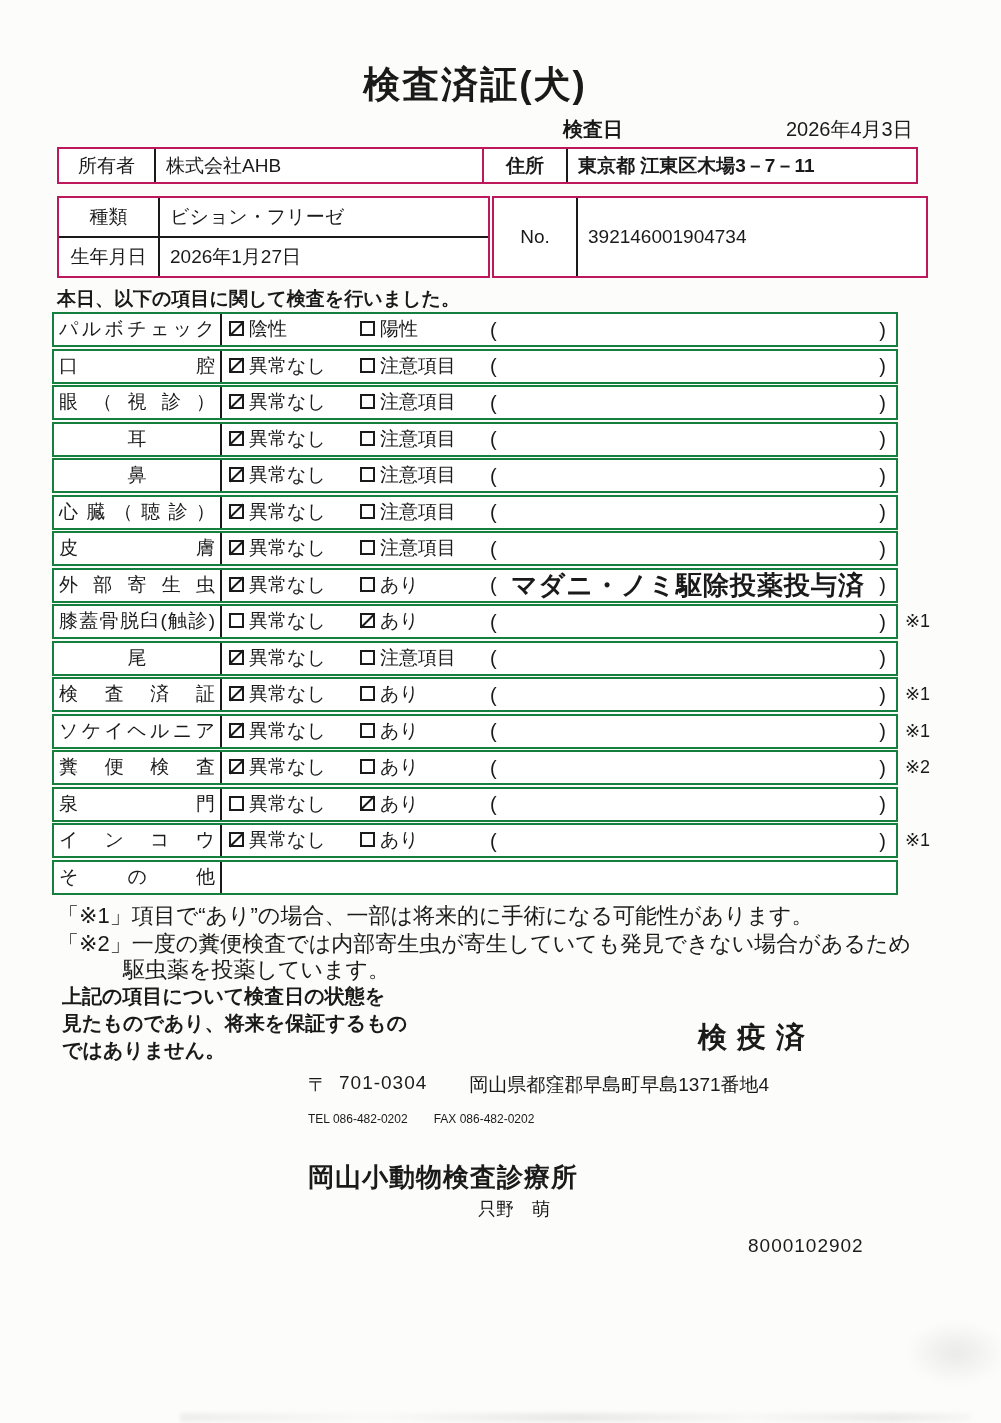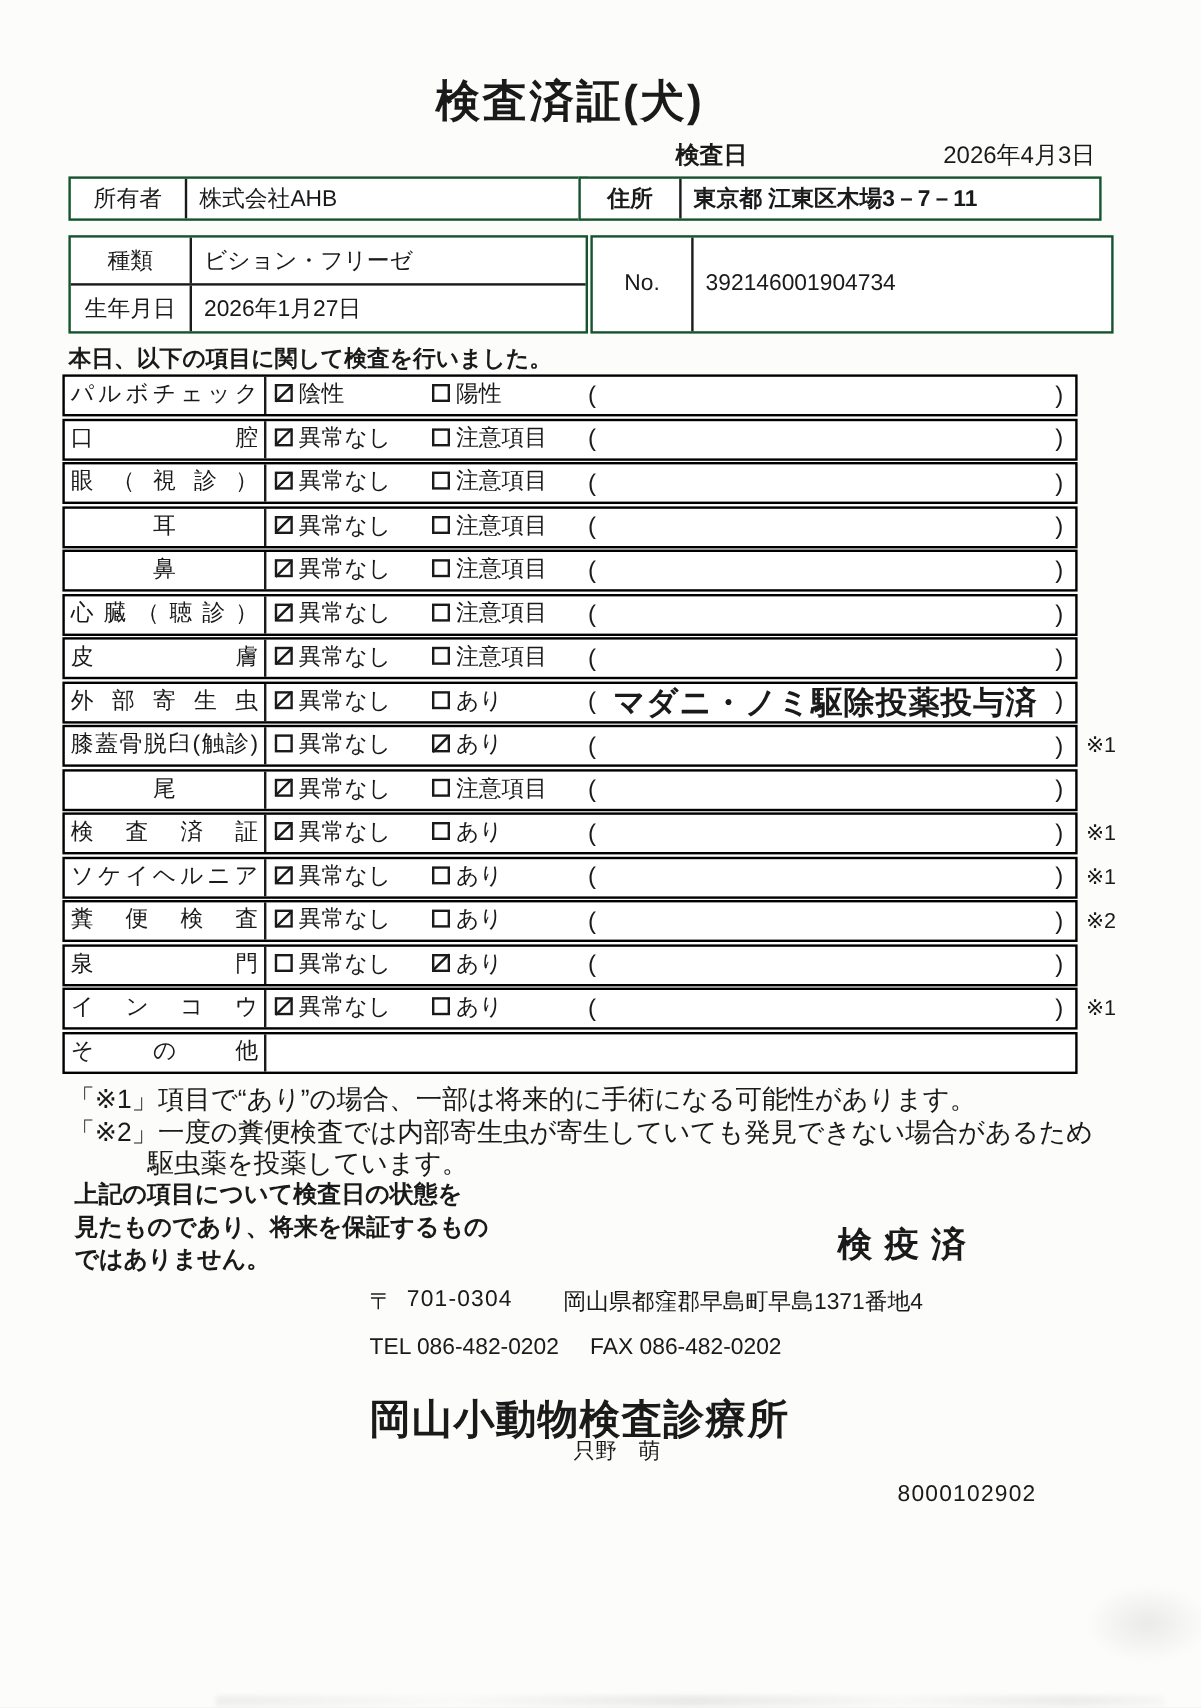--- a/index.html
+++ b/index.html
@@ -5,38 +5,38 @@
   * { margin:0; padding:0; box-sizing:border-box; }
   body { background:#e8e8e8; font-family:"Liberation Sans","DejaVu Sans",sans-serif; color:#1a1a1a; }
   .page { position:relative; width:1001px; height:1423px; background:#fcfcfb; overflow:hidden; }
 
   .title { position:absolute; top:60px; left:0; width:950px; text-align:center;
            font-size:37px; font-weight:bold; letter-spacing:2px; }
 
   .date-label { position:absolute; left:563px; top:116px; font-size:20px; font-weight:bold; }
   .date-value { position:absolute; left:786px; top:116px; font-size:20px; }
 
-  .hbox { position:absolute; border:2px solid #14532d; display:flex; background:#fff; }
+  .hbox { position:absolute; border:2px solid #be185d; display:flex; background:#fff; }
   .hrow { display:flex; flex:1; }
   .hrow + .hrow { border-top:2px solid #1a1a1a; }
   .hcell { font-size:19px; display:flex; align-items:center; }
   .hcell.lab { justify-content:center; border-right:2px solid #1a1a1a; }
   .hcell.val { padding-left:10px; flex:1; }
   .hcell.val.right { justify-content:flex-end; padding-right:12px; }
   .unit { font-size:17px; margin-left:9px; }
 
   .boxA { left:57px; top:147px; width:433px; height:37px; }
   .boxB { left:482px; top:147px; width:436px; height:37px;font-weight:bold; }
   .boxC { left:57px; top:196px; width:433px; height:82px; flex-direction:column; }
   .boxD { left:492px; top:196px; width:436px; height:82px; flex-direction:column; }
 
   .intro { position:absolute; left:57px; top:286px; font-size:19px; font-weight:bold; }
 
   .insp-table { position:absolute; left:52px; top:312px; width:846px; }
-  .irow { position:relative; height:35px; border:2px solid #000000; margin-bottom:1.5px;
+  .irow { position:relative; height:35px; border:2px solid #15803d; margin-bottom:1.5px;
           display:flex; background:#fff; }
   .ilabel { width:168px; border-right:2px solid #1a1a1a; padding:0 5px; font-size:19px;
             line-height:30px; text-align:justify; text-align-last:justify; overflow:hidden; }
   .ilabel.center { text-align:center; text-align-last:center; }
   .icontent { position:relative; flex:1; font-size:19px; line-height:30px; }
   .opt { position:absolute; top:0; white-space:nowrap; }
   .o1 { left:7px; } .o2 { left:138px; }
   .cb { position:relative; width:15px; height:15px; border:2px solid #1a1a1a;
         display:inline-block; vertical-align:-1px; margin-right:5px; }
   .cb.checked::after { content:""; position:absolute; width:19px; height:2px; background:#1a1a1a;
@@ -54,23 +54,23 @@
 
   .disclaimer { position:absolute; left:62px; top:983px; font-size:20px; font-weight:bold;
                 line-height:27px; white-space:pre-line; }
 
   .stamp { position:absolute; left:698px; top:1018px; font-size:29px; font-weight:bold;
            letter-spacing:10px; }
 
   .addr-line { position:absolute; left:308px; top:1072px; font-size:19px; display:flex; }
   .addr-line .code { margin-left:12px; letter-spacing:1px; }
   .addr-line .addr { margin-left:42px; }
-  .tel-line { position:absolute; left:308px; top:1112px; font-size:19px; display:flex; }
+  .tel-line { position:absolute; left:308px; top:1112px; font-size:12px; display:flex; }
   .tel-line .fax { margin-left:26px; }
-  .clinic-name { position:absolute; left:308px; top:1160px; font-size:34px; font-weight:bold;
+  .clinic-name { position:absolute; left:308px; top:1160px; font-size:26px; font-weight:bold;
                  letter-spacing:1px; }
   .vet-name { position:absolute; left:478px; top:1197px; font-size:18px; }
   .serial { position:absolute; left:748px; top:1235px; font-size:19px; letter-spacing:1px; }
 
   .artifact-bottom { position:absolute; left:180px; right:30px; bottom:1px; height:9px;
       background:linear-gradient(90deg, rgba(0,0,0,.10), rgba(0,0,0,.02) 25%, rgba(0,0,0,.14) 50%,
                  rgba(0,0,0,.03) 72%, rgba(0,0,0,.12) 90%, rgba(0,0,0,.04));
       filter:blur(2px); opacity:.55; }
   .artifact-corner { position:absolute; right:-10px; bottom:35px; width:110px; height:70px;
       background:radial-gradient(ellipse at center, rgba(0,0,0,.07), transparent 65%);

